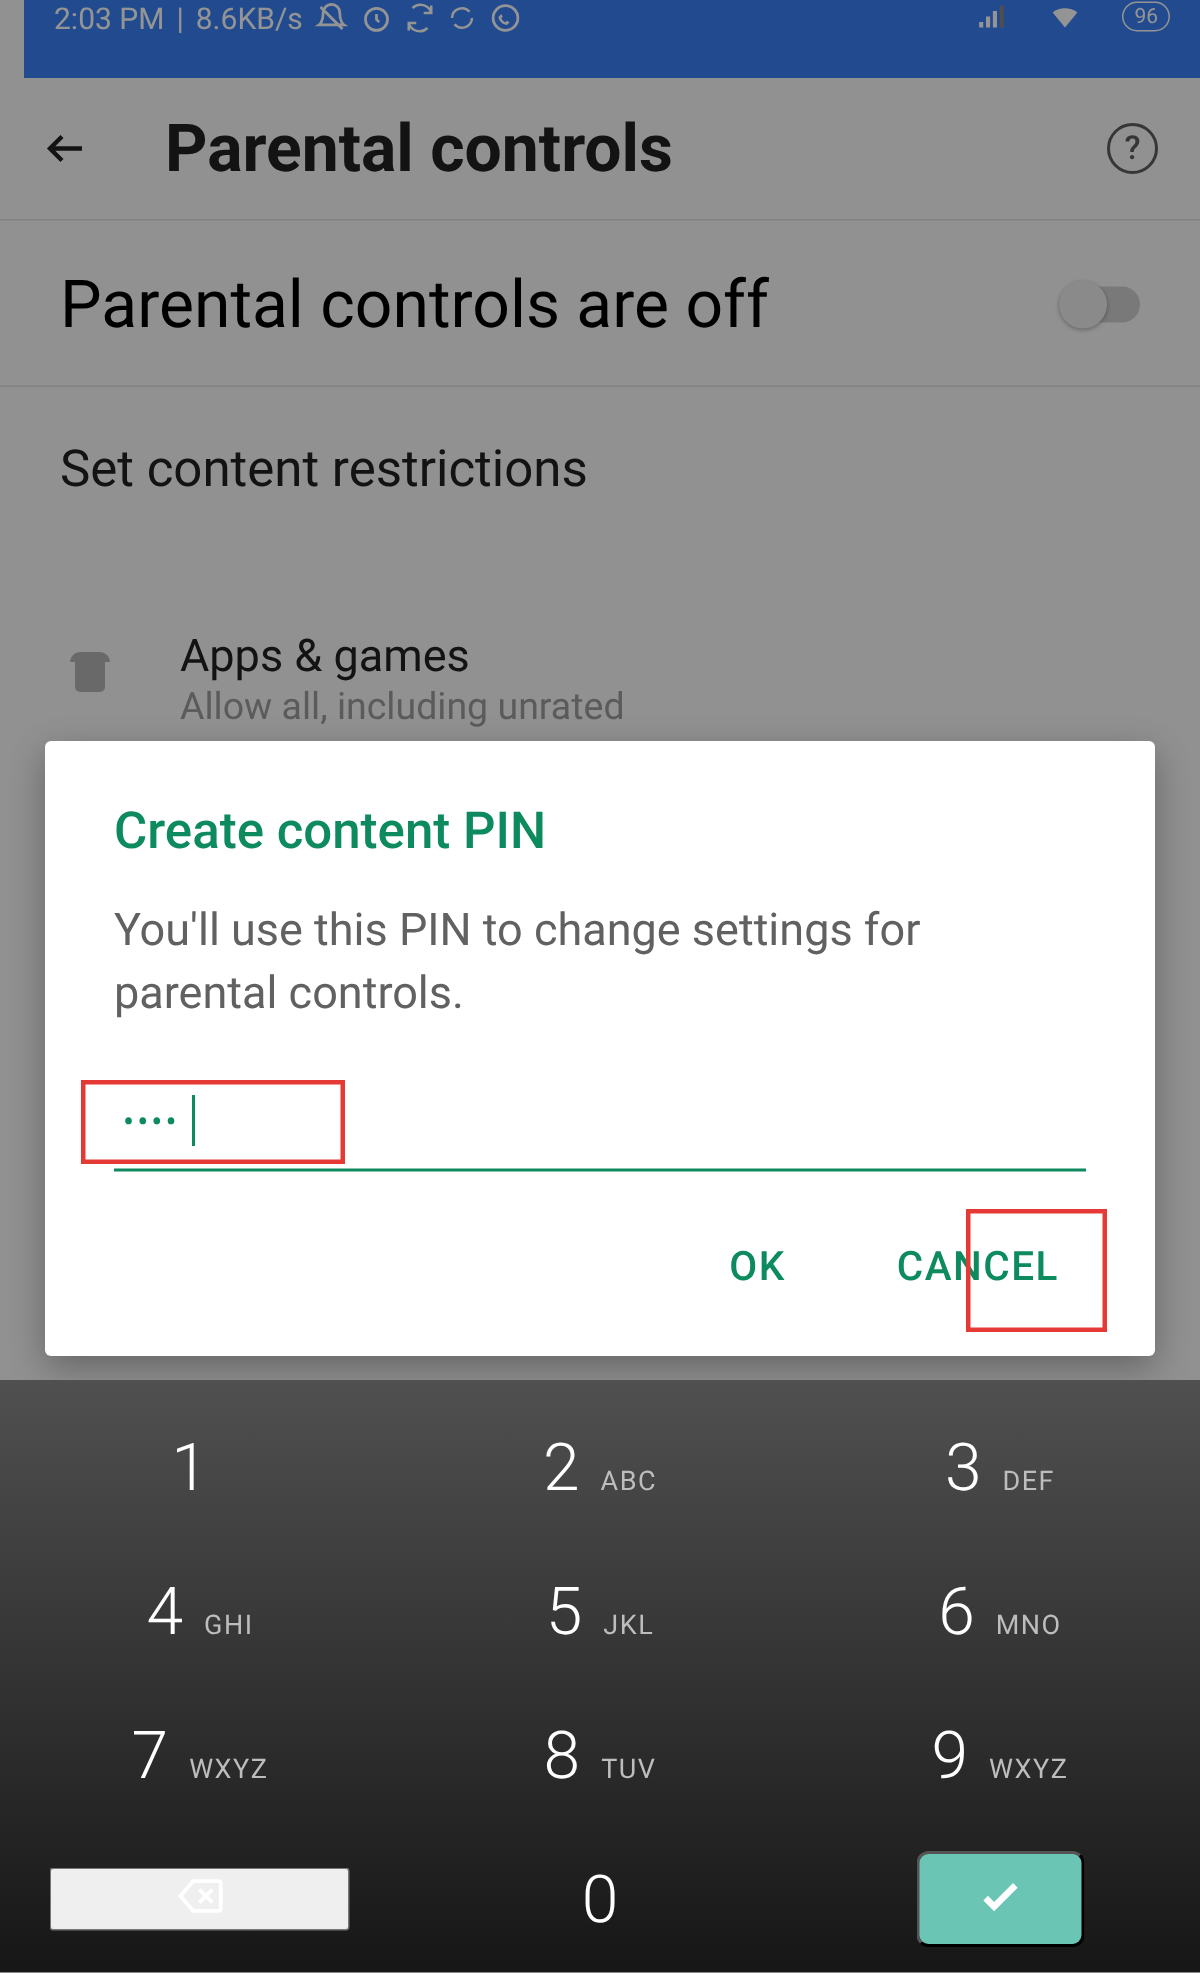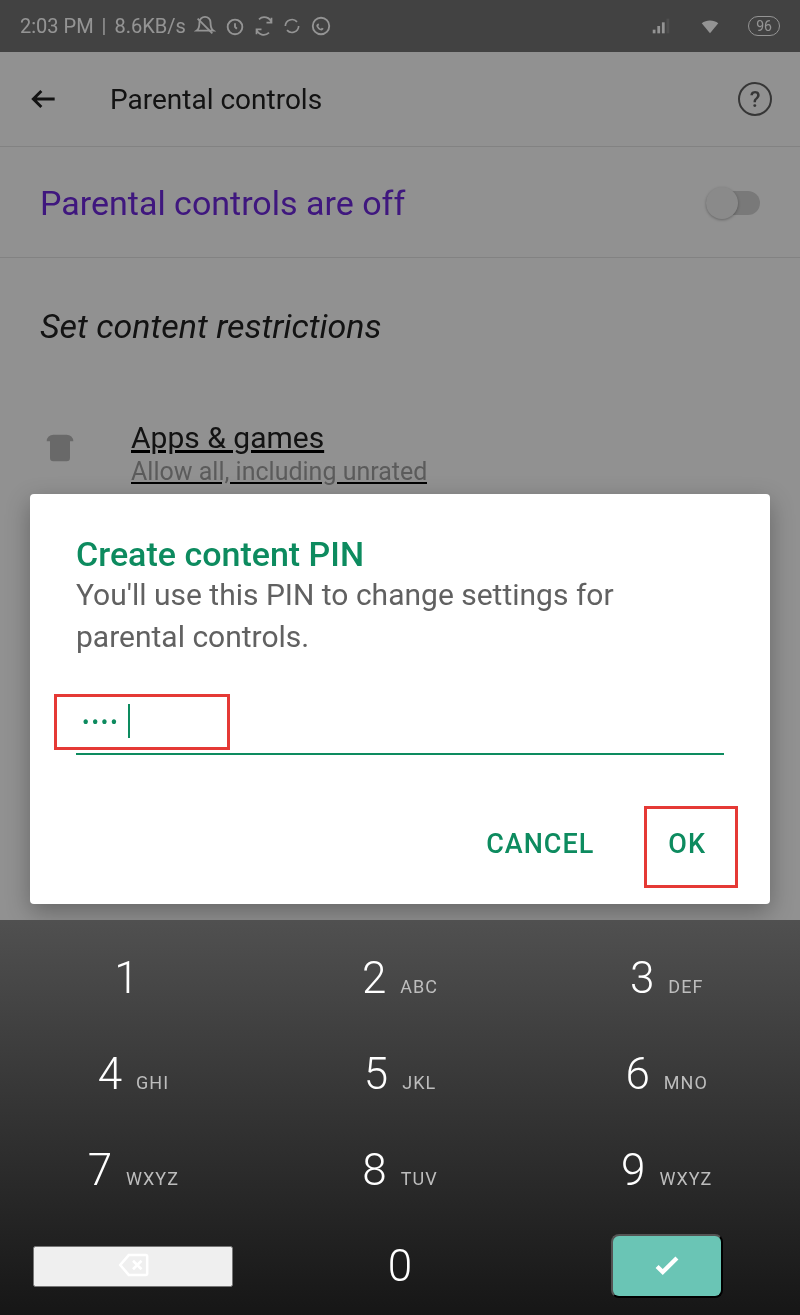--- a/index.html
+++ b/index.html
@@ -1,47 +1,47 @@
 <!DOCTYPE html>
 <html><head>
   <meta charset="utf-8">
   <style>
     * { margin: 0; padding: 0; box-sizing: border-box; font-family: Roboto, -apple-system, sans-serif; }
     body { width: 800px; height: 1315px; position: relative; background: #fafafa; overflow: hidden; }
 
-    .status-bar { position: absolute; top: 0; left: 0; right: 0; height: 52px; background: #737373; color: #fff; display: flex; align-items: center; padding: 0 20px; font-size: 20px; }
+    .status-bar { position: absolute; top: 0; left: 16px; right: 0; height: 52px; background: #3b82f6; color: #fff; display: flex; align-items: flex-start; padding: 0 20px; font-size: 20px; }
     .status-left { display: flex; align-items: center; gap: 8px; }
     .status-right { margin-left: auto; display: flex; align-items: center; gap: 26px; }
     .status-text { font-weight: 400; }
     .status-icon { display: inline-flex; }
     .battery { border: 1.5px solid #fff; border-radius: 10px; padding: 1px 7px; font-size: 14px; font-weight: 400; }
 
     .toolbar { position: absolute; top: 52px; left: 0; right: 0; height: 95px; background: #fafafa; display: flex; align-items: center; padding: 0 28px; border-bottom: 1px solid #e0e0e0; }
     .back-arrow { width: 32px; height: 32px; }
-    .toolbar-title { margin-left: 50px; font-size: 28px; font-weight: 400; color: #212121; }
+    .toolbar-title { margin-left: 50px; font-size: 44px; font-weight: 700; color: #212121; }
     .help-icon { margin-left: auto; width: 34px; height: 34px; border: 2.5px solid #5e5e5e; border-radius: 50%; display: flex; align-items: center; justify-content: center; font-size: 22px; color: #5e5e5e; font-weight: 500; }
 
     .row-toggle { position: absolute; top: 148px; left: 0; right: 0; height: 110px; background: #fafafa; display: flex; align-items: center; padding: 0 40px; border-bottom: 1px solid #e0e0e0; }
-    .row-toggle-text { font-size: 34px; color: #6d28d9; text-align: right; }
+    .row-toggle-text { font-size: 44px; color: #000000; text-align: right; }
     .switch { margin-left: auto; width: 54px; height: 24px; background: #d0d0d0; border-radius: 12px; position: relative; }
     .switch::after { content: ""; position: absolute; left: 0; top: -4px; width: 32px; height: 32px; background: #eee; border-radius: 50%; box-shadow: 0 1px 3px rgba(0,0,0,.3); }
 
-    .section { position: absolute; top: 306px; left: 0; right: 0; padding: 0 40px; font-style: italic; }
+    .section { position: absolute; top: 293px; left: 0; right: 0; padding: 0 40px; }
     .section-title { font-size: 34px; color: #212121; margin-bottom: 6px; }
     .section-sub { font-size: 26px; color: #757575; }
 
-    .item-row { position: absolute; top: 420px; left: 40px; right: 40px; display: flex; align-items: flex-start; gap: 51px; text-decoration: underline; }
+    .item-row { position: absolute; top: 420px; left: 40px; right: 40px; display: flex; align-items: flex-start; gap: 40px; }
     .item-icon { width: 40px; height: 40px; margin-top: 8px; opacity: .5; }
     .item-title { font-size: 30px; color: #212121; margin-bottom: 2px; }
     .item-sub { font-size: 25px; color: #9e9e9e; overflow: hidden; white-space: nowrap; }
 
     .scrim { position: absolute; top: 0; left: 0; right: 0; bottom: 0; background: rgba(0,0,0,0.42); }
 
     .dialog { position: absolute; top: 494px; left: 30px; right: 30px; height: 410px; background: #fff; border-radius: 4px; padding: 40px 46px 32px 46px; box-shadow: 0 8px 24px rgba(0,0,0,.3); }
-    .dialog-title { color: #0d8b5f; font-size: 34px; font-weight: 500; }
+    .dialog-title { color: #0d8b5f; font-size: 34px; font-weight: 500; margin-bottom: 26px; }
     .dialog-text { color: #616161; font-size: 30px; line-height: 1.4; margin-bottom: 44px; }
     .pin-field-wrap { position: relative; }
     .pin-input { width: 100%; border: none; border-bottom: 2.5px solid #0d8b5f; font-size: 30px; letter-spacing: 4px; color: #0d8b5f; padding: 8px 0; outline: none; background: transparent; }
     .pin-dots { position: absolute; left: 6px; top: 8px; color: #0d8b5f; font-size: 22px; letter-spacing: 2px; pointer-events: none; }
     .pin-caret { position: absolute; left: 52px; top: 2px; width: 2px; height: 34px; background: #0d8b5f; }
     .highlight-pin { position: absolute; left: -22px; top: -8px; width: 176px; height: 56px; border: 3px solid #e53935; pointer-events: none; }
     .dialog-actions { position: absolute; bottom: 26px; right: 42px; display: flex; align-items: center; gap: 30px; }
     .dialog-btn { color: #0d8b5f; font-size: 27px; font-weight: 500; letter-spacing: 1px; padding: 18px 22px; background: none; border: none; cursor: pointer; }
     .highlight-ok { position: absolute; right: 32px; bottom: 16px; width: 94px; height: 82px; border: 3px solid #e53935; pointer-events: none; }
 
@@ -145,22 +145,22 @@
 <div class="dialog">
   <div class="dialog-title">Create content PIN</div>
   <div class="dialog-text">You'll use this PIN to change settings for parental controls.</div>
   <div class="pin-field-wrap">
     <input class="pin-input" type="password" value="" style="">
     <span class="pin-dots">••••</span>
     <span class="pin-caret"></span>
     <span class="highlight-pin"></span>
   </div>
   <div class="dialog-actions">
+    <button class="dialog-btn">OK</button>
     <button class="dialog-btn">CANCEL</button>
-    <button class="dialog-btn">OK</button>
   </div>
   <span class="highlight-ok"></span>
 </div>
 
 <div class="keypad">
   <div class="kp-row">
     <button class="kp-key">
         <span class="kp-digit">1</span>
         <span class="kp-letters"></span>
       </button>

